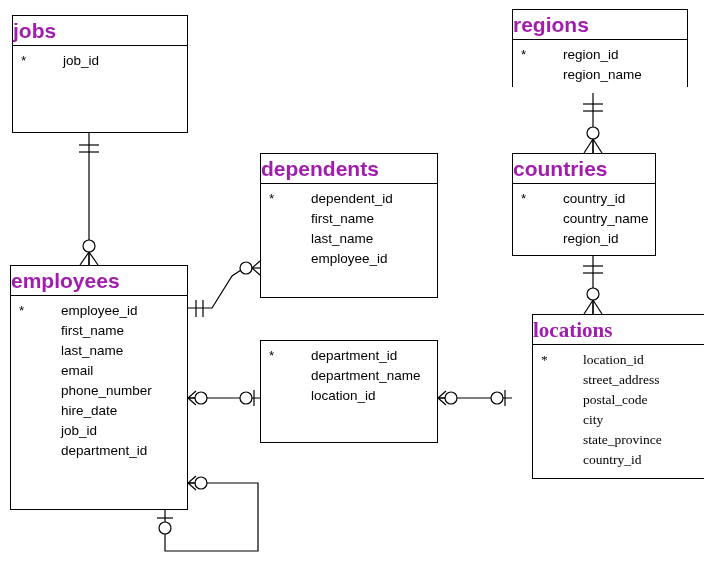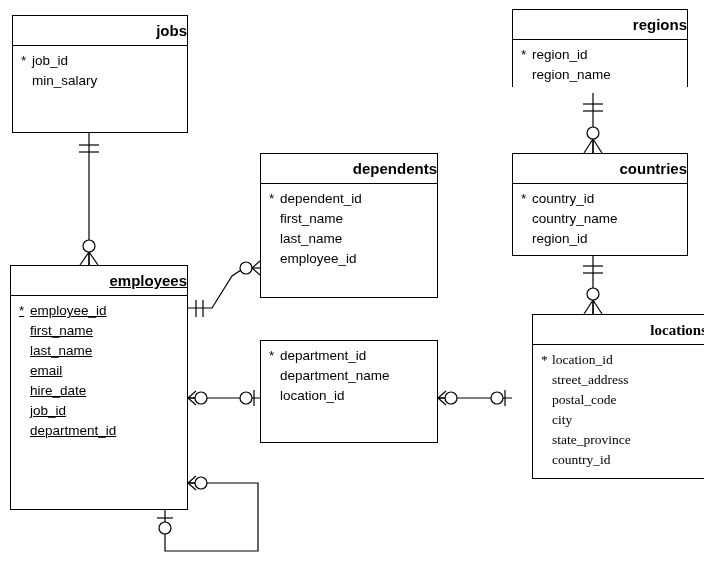--- a/index.html
+++ b/index.html
@@ -25,24 +25,24 @@
     position:absolute;
     box-sizing:border-box;
     border:1px solid #000000;
     background:#ffffff;
     z-index:5;
   }
   .entity-title{
     box-sizing:border-box;
     height:30px;
     line-height:30px;
-    text-align:right;
+    text-align:left;
     font-weight:bold;
-    font-size:15px;
-    color:#000000;
+    font-size:21px;
+    color:#a21caf;
     border-bottom:1px solid #000000;
     background:#ffffff;
     white-space:nowrap;
     overflow:hidden;
   }
   .attr-list{
     list-style:none;
     margin:0;
     padding:5px 0 6px 0;
     background:#ffffff;
@@ -57,21 +57,21 @@
     align-items:baseline;
   }
   .pk-mark{
     display:inline-block;
     width:11px;
     flex:0 0 11px;
     text-align:left;
     font-size:13.5px;
     line-height:20px;
   }
-  .attr-name{ display:inline-block; }
+  .attr-name{ display:inline-block;margin-left:31px; }
 </style>
 </head>
 <body>
 
 <div id="canvas">
 
   <svg id="wires" viewBox="0 0 704 561" xmlns="http://www.w3.org/2000/svg">
     <g fill="none" stroke="#000000" stroke-width="1.2" shape-rendering="geometricPrecision">
 
       <g>
@@ -161,45 +161,45 @@
     </g>
   </svg>
 
   <div class="entity" style="left: 12px; top: 15px; width: 176px; height: 118px;">
     <div class="entity-title">jobs</div>
     <ul class="attr-list">
         <li class="attr">
           <span class="pk-mark">*</span>
           <span class="attr-name">job_id</span>
         </li>
-        <li class="attr">
-          <span class="pk-mark"></span>
-          <span class="attr-name">min_salary</span>
-        </li>
-      </ul>
-  </div>
-
-  <div class="entity" style="left: 10px; top: 265px; width: 178px; height: 245px; text-decoration: underline;">
+      </ul>
+  </div>
+
+  <div class="entity" style="left: 10px; top: 265px; width: 178px; height: 245px;">
     <div class="entity-title">employees</div>
     <ul class="attr-list">
         <li class="attr">
           <span class="pk-mark">*</span>
           <span class="attr-name">employee_id</span>
         </li>
         <li class="attr">
           <span class="pk-mark"></span>
           <span class="attr-name">first_name</span>
         </li>
         <li class="attr">
           <span class="pk-mark"></span>
           <span class="attr-name">last_name</span>
         </li>
         <li class="attr">
           <span class="pk-mark"></span>
           <span class="attr-name">email</span>
+        </li>
+        <li class="attr">
+          <span class="pk-mark"></span>
+          <span class="attr-name">phone_number</span>
         </li>
         <li class="attr">
           <span class="pk-mark"></span>
           <span class="attr-name">hire_date</span>
         </li>
         <li class="attr">
           <span class="pk-mark"></span>
           <span class="attr-name">job_id</span>
         </li>
         <li class="attr">
@@ -255,21 +255,21 @@
           <span class="pk-mark">*</span>
           <span class="attr-name">region_id</span>
         </li>
         <li class="attr">
           <span class="pk-mark"></span>
           <span class="attr-name">region_name</span>
         </li>
       </ul>
   </div>
 
-  <div class="entity" style="left: 512px; top: 153px; width: 176px; height: 103px;">
+  <div class="entity" style="left: 512px; top: 153px; width: 144px; height: 103px;">
     <div class="entity-title">countries</div>
     <ul class="attr-list">
         <li class="attr">
           <span class="pk-mark">*</span>
           <span class="attr-name">country_id</span>
         </li>
         <li class="attr">
           <span class="pk-mark"></span>
           <span class="attr-name">country_name</span>
         </li>

